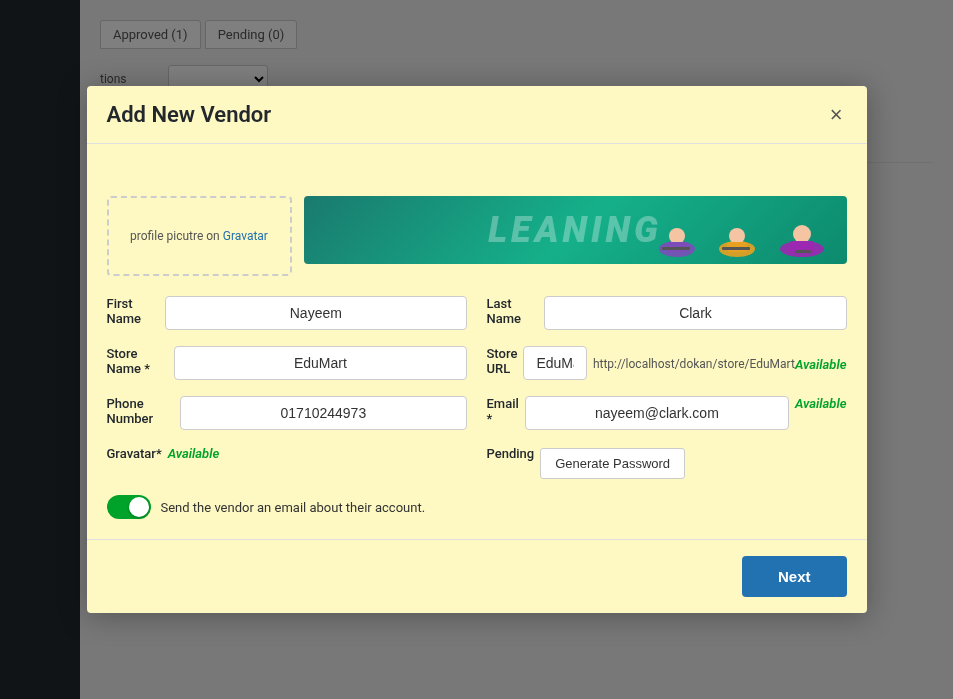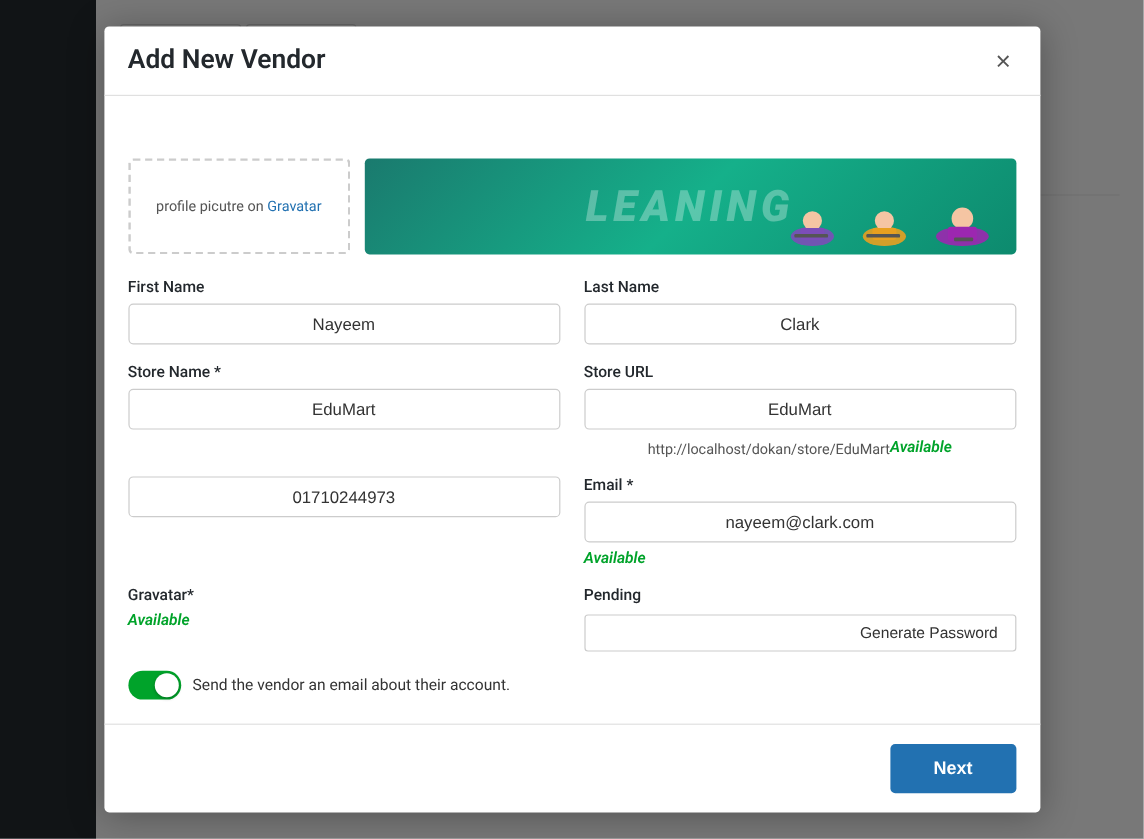--- a/index.html
+++ b/index.html
@@ -106,21 +106,21 @@
       position: absolute;
       top: 0; left: 0; right: 0; bottom: 0;
       background: rgba(0,0,0,0.5);
       display: flex;
       align-items: center;
       justify-content: center;
     }
 
     
     .modal {
-      background: #ffffff;
+      background: #fef9c3;
       border-radius: 4px;
       width: 780px;
       max-height: 680px;
       box-shadow: 0 3px 30px rgba(0,0,0,0.3);
       display: flex;
       flex-direction: column;
     }
 
     .modal-header {
       display: flex;
@@ -175,21 +175,21 @@
       flex-shrink: 0;
     }
 
     .profile-pic-box a {
       color: #2271b1;
       text-decoration: none;
     }
 
     .banner-box {
       flex: 1;
-      height: 80px;
+      height: 68px;
       border-radius: 4px;
       overflow: hidden;
       background: linear-gradient(135deg, #1a7a6e, #15b08a, #0d8a6e);
       display: flex;
       align-items: center;
       justify-content: center;
       position: relative;
     }
 
     .banner-text {
@@ -203,21 +203,20 @@
     
     .form-row {
       display: flex;
       gap: 20px;
       margin-bottom: 16px;
     }
 
     .form-group {
       flex: 1;
       display: flex;
-      flex-direction: column;
       gap: 6px;
     }
 
     .form-label {
       font-size: 13px;
       color: #23282d;
       font-weight: 500;
     }
 
     .form-input {
@@ -425,20 +424,21 @@
           <input type="text" class="form-input" value="EduMart" style="">
           <div class="url-row">
             <span class="url-hint">http://localhost/dokan/store/EduMart</span>
             <span class="available-text">Available</span>
           </div>
         </div>
       </div>
 
       <div class="form-row">
         <div class="form-group">
+          <label class="form-label">Phone Number</label>
           <input type="text" class="form-input" value="01710244973" style="">
         </div>
         <div class="form-group">
           <label class="form-label">Email *</label>
           <input type="text" class="form-input" value="nayeem@clark.com" style="">
           <span class="available-text">Available</span>
         </div>
       </div>
 
       <div class="form-row">

